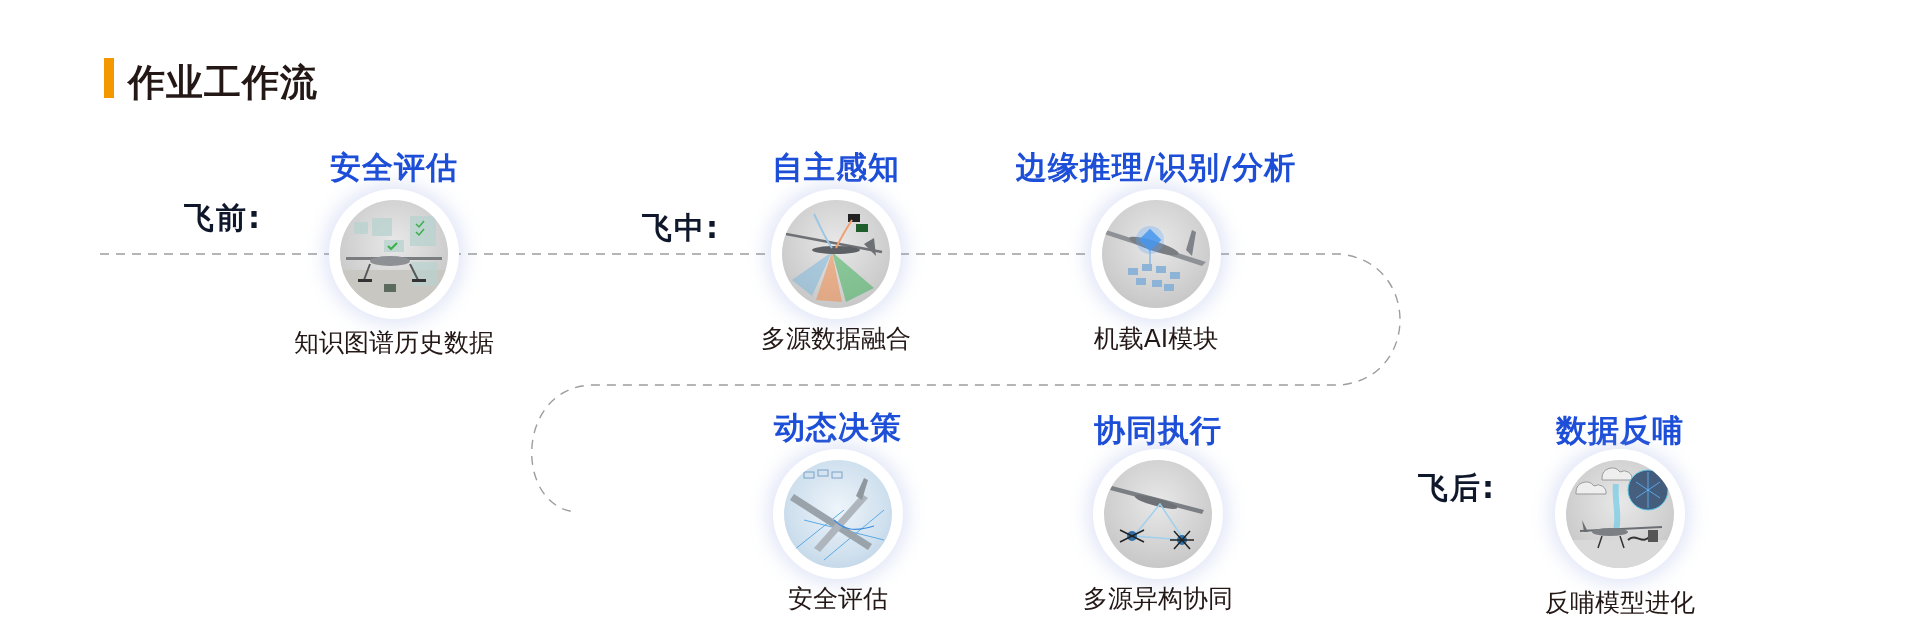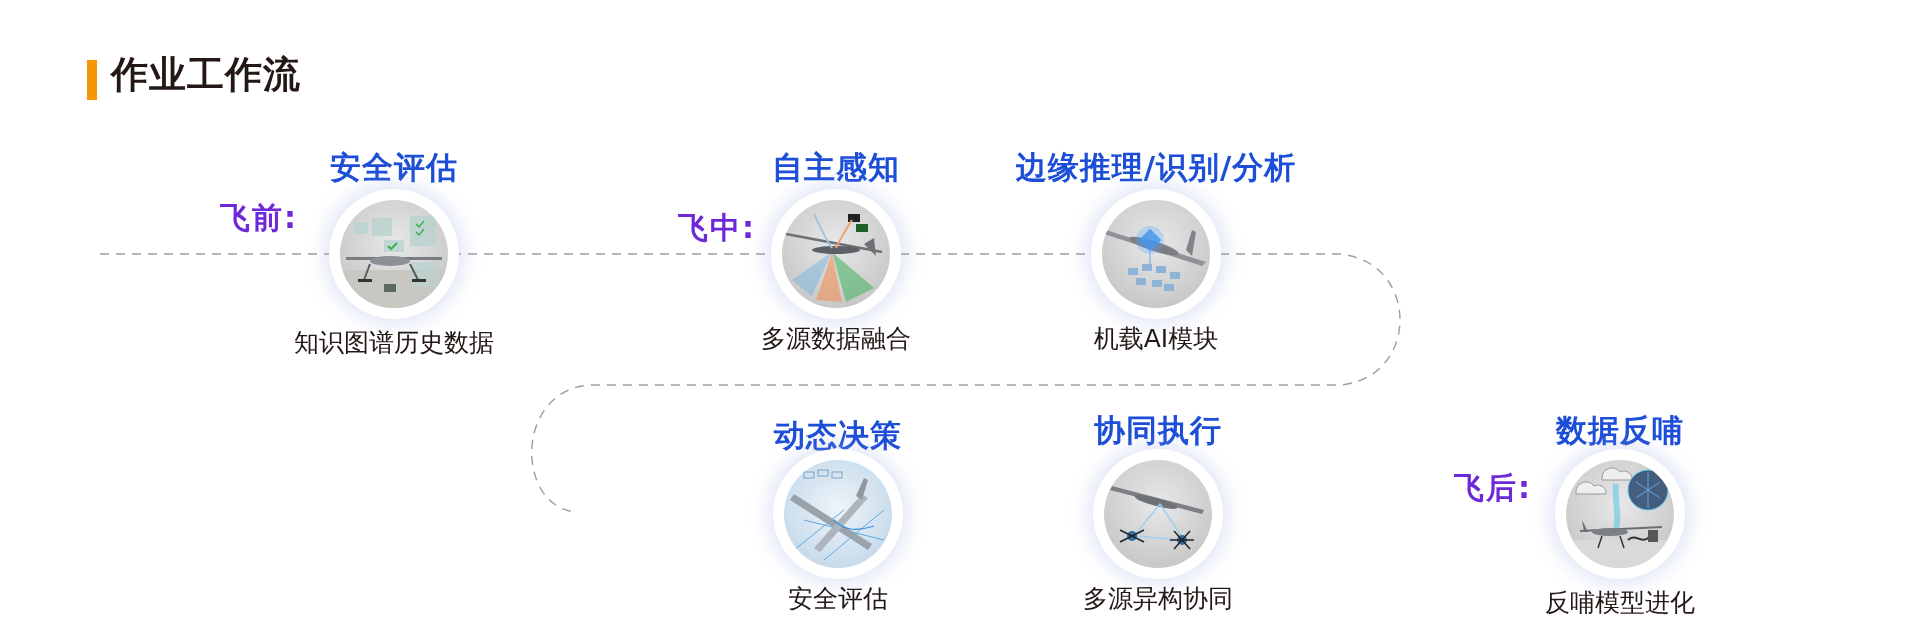--- a/index.html
+++ b/index.html
@@ -1,27 +1,27 @@
 <!DOCTYPE html>
 <html><head>
 <meta charset="utf-8">
 <style>
   html, body { margin: 0; padding: 0; background: #ffffff; }
   body {
     width: 1921px; height: 636px; position: relative; overflow: hidden;
     font-family: "DejaVu Sans", "Liberation Sans", sans-serif;
     color: #231815;
   }
-  .title-wrap { position: absolute; left: 87px; top: 58px; height: 42px; display: flex; align-items: flex-end; }
+  .title-wrap { position: absolute; left: 104px; top: 58px; height: 42px; display: flex; align-items: flex-start; }
   .title-bar { width: 10px; height: 40px; background: #f39800; margin-right: 14px; }
   .title-text { font-size: 37px; font-weight: bold; color: #231815; letter-spacing: 1px; }
 
   svg.flow { position: absolute; left: 0; top: 0; }
 
-  .phase { position: absolute; font-size: 30px; font-weight: bold; color: #6d28d9; letter-spacing: 2px; white-space: nowrap; margin-left: 36px; }
+  .phase { position: absolute; font-size: 30px; font-weight: bold; color: #0f172a; letter-spacing: 2px; white-space: nowrap; }
 
   .node { position: absolute; width: 0; height: 0; }
   .node-heading {
     position: absolute; left: 0; transform: translateX(-50%);
     font-size: 31px; font-weight: bold; color: #1d4ed8; white-space: nowrap; letter-spacing: 1px;
   }
   .circle-outer {
     position: absolute; width: 130px; height: 130px; left: -65px; top: -65px;
     border-radius: 50%; background: #ffffff;
     box-shadow: 0 0 18px 6px rgba(150,170,225,0.28);
@@ -126,21 +126,21 @@
         <rect x="62" y="84" width="10" height="7" fill="#8db3d6"></rect>
       </svg>
     </div>
   </div>
   <div class="node-desc" style="top:68px;">
     <div>机载AI模块</div>
   </div>
 </div>
 
 <div class="node" style="left:838px; top:514px;">
-  <div class="node-heading" style="top:-107px;margin-top:8px;">动态决策</div>
+  <div class="node-heading" style="top:-107px;">动态决策</div>
   <div class="circle-outer">
     <div class="circle-inner blue">
       <svg viewBox="0 0 108 108">
         <path d="M 10 90 L 60 50 M 20 60 L 100 80 M 40 100 L 100 50" stroke="#5ba9e3" stroke-width="1" fill="none"></path>
         <path d="M 10 34 L 88 84 L 84 90 L 6 40 Z" fill="#9aa2aa"></path>
         <path d="M 30 88 L 78 34 L 84 38 L 36 92 Z" fill="#aeb5bc"></path>
         <path d="M 72 36 L 80 18 L 84 20 L 78 40 Z" fill="#8f979f"></path>
         <rect x="20" y="12" width="10" height="6" fill="none" stroke="#7ba3c8" stroke-width="1"></rect>
         <rect x="34" y="10" width="10" height="6" fill="none" stroke="#7ba3c8" stroke-width="1"></rect>
         <rect x="48" y="12" width="10" height="6" fill="none" stroke="#7ba3c8" stroke-width="1"></rect>

